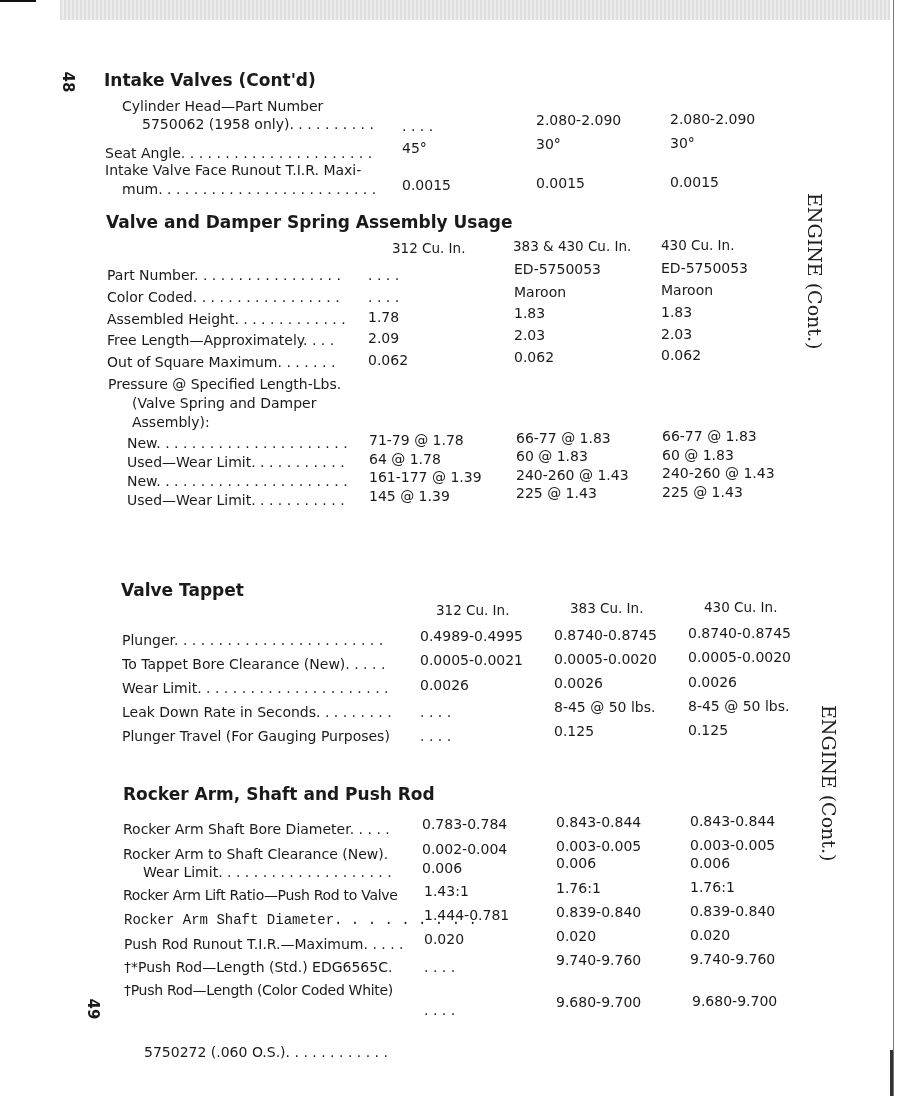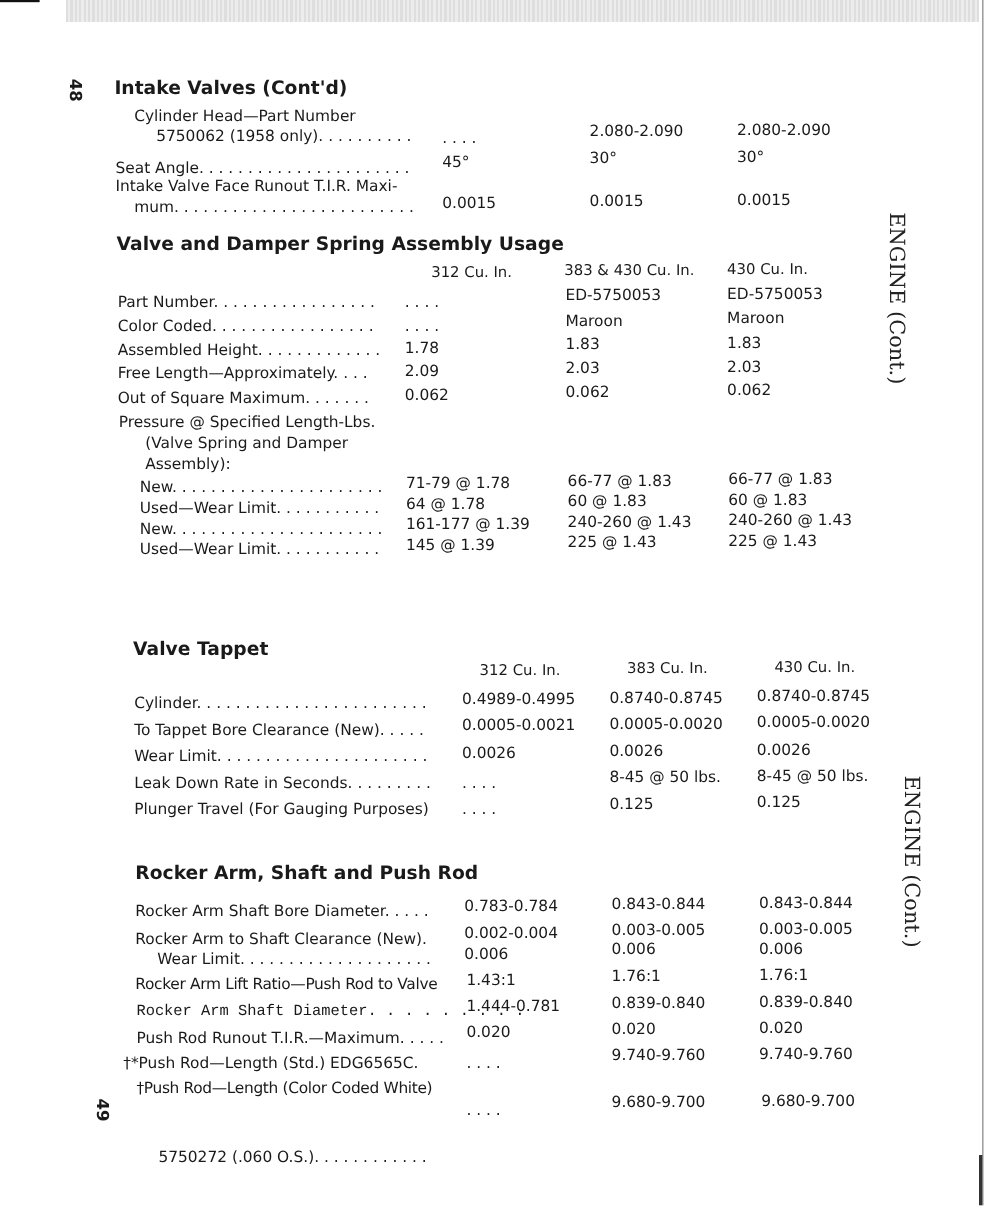--- a/index.html
+++ b/index.html
@@ -114,21 +114,21 @@
 <div class="t" style="left:127px;top:492px;">Used—Wear Limit. . . . . . . . . . .</div>
 <div class="t" style="left:369px;top:488px;">145 @ 1.39</div>
 <div class="t" style="left:516px;top:485px;">225 @ 1.43</div>
 <div class="t" style="left:662px;top:484px;">225 @ 1.43</div>
 
 <div class="heading" style="left:121px;top:580px;">Valve Tappet</div>
 <div class="colhead" style="left:436px;top:602px;">312 Cu. In.</div>
 <div class="colhead" style="left:570px;top:600px;">383 Cu. In.</div>
 <div class="colhead" style="left:704px;top:599px;">430 Cu. In.</div>
 
-<div class="t" style="left:122px;top:632px;">Cylinder. . . . . . . . . . . . . . . . . . . . . . . .</div>
+<div class="t" style="left:122px;top:632px;">Plunger. . . . . . . . . . . . . . . . . . . . . . . .</div>
 <div class="t" style="left:420px;top:628px;">0.4989-0.4995</div>
 <div class="t" style="left:554px;top:627px;">0.8740-0.8745</div>
 <div class="t" style="left:688px;top:625px;">0.8740-0.8745</div>
 
 <div class="t" style="left:122px;top:656px;">To Tappet Bore Clearance (New). . . . .</div>
 <div class="t" style="left:420px;top:652px;">0.0005-0.0021</div>
 <div class="t" style="left:554px;top:651px;">0.0005-0.0020</div>
 <div class="t" style="left:688px;top:649px;">0.0005-0.0020</div>
 
 <div class="t" style="left:122px;top:680px;">Wear Limit. . . . . . . . . . . . . . . . . . . . . .</div>
@@ -171,21 +171,21 @@
 <div class="t" style="left:124px;top:912px;font-family:Liberation Mono, monospace;">Rocker Arm Shaft Diameter. . . . . . . . .</div>
 <div class="t" style="left:424px;top:907px;">1.444-0.781</div>
 <div class="t" style="left:556px;top:904px;">0.839-0.840</div>
 <div class="t" style="left:690px;top:903px;">0.839-0.840</div>
 
 <div class="t" style="left:124px;top:936px;">Push Rod Runout T.I.R.—Maximum. . . . .</div>
 <div class="t" style="left:424px;top:931px;">0.020</div>
 <div class="t" style="left:556px;top:928px;">0.020</div>
 <div class="t" style="left:690px;top:927px;">0.020</div>
 
-<div class="t" style="left:112px;top:959px;">†*Push Rod—Length (Std.) EDG6565C.</div>
+<div class="t" style="left:124px;top:959px;">†*Push Rod—Length (Std.) EDG6565C.</div>
 <div class="t" style="left:424px;top:959px;">. . . .</div>
 <div class="t" style="left:556px;top:952px;">9.740-9.760</div>
 <div class="t" style="left:690px;top:951px;">9.740-9.760</div>
 
 <div class="t" style="left:124px;top:982px;letter-spacing:-0.3px;">†Push Rod—Length (Color Coded White)</div>
 <div class="t" style="left:144px;top:1001px;margin-top:43px;">5750272 (.060 O.S.). . . . . . . . . . . .</div>
 <div class="t" style="left:424px;top:1002px;">. . . .</div>
 <div class="t" style="left:556px;top:994px;">9.680-9.700</div>
 <div class="t" style="left:692px;top:993px;">9.680-9.700</div>
 

